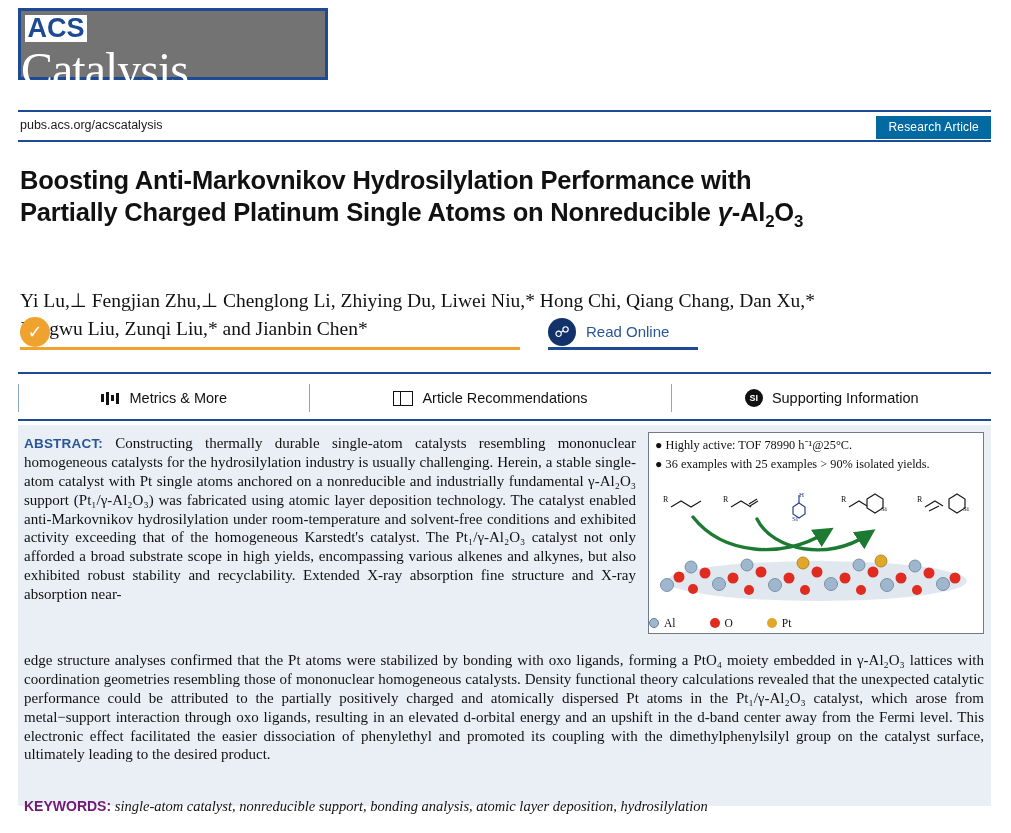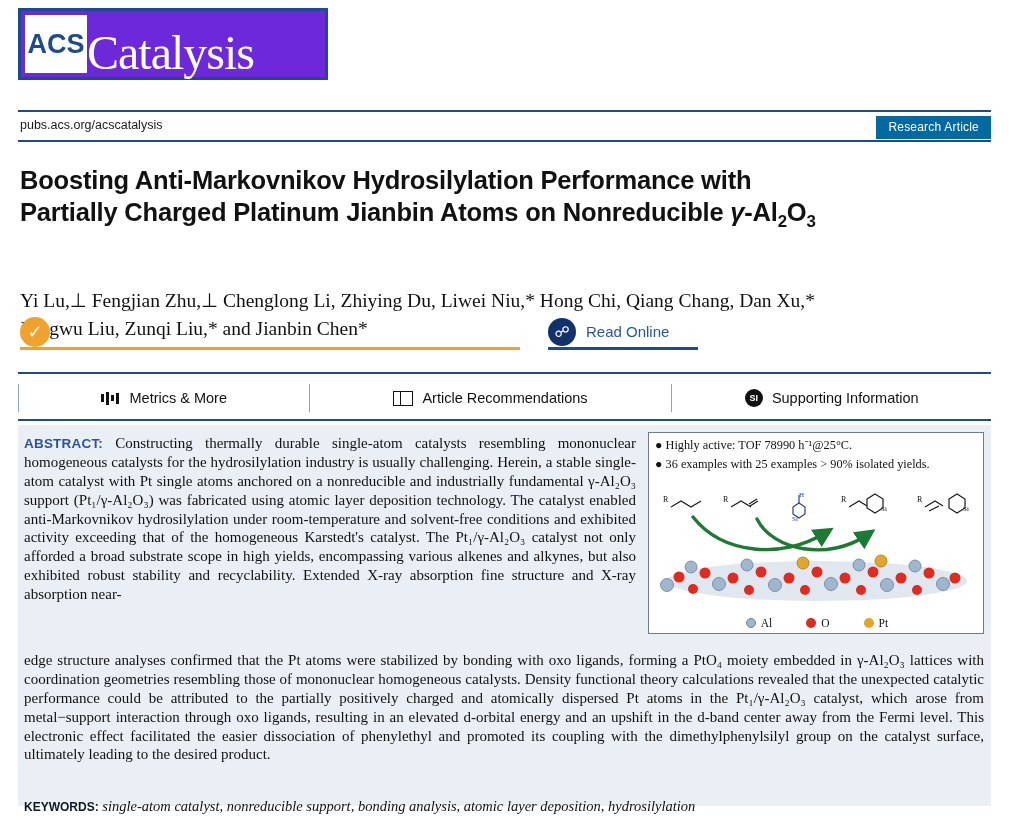--- a/index.html
+++ b/index.html
@@ -11,22 +11,22 @@
     color: #000;
     position: relative;
     overflow: hidden;
   }
 
   
   .masthead {
     position: absolute; left: 18px; top: 8px;
     width: 310px; height: 72px;
     border: 3px solid #1d4a94;
-    background: #6d28d9;
-    display: flex; align-items: stretch;
+    background: #737373;
+    display: flex; align-items: stretch; flex-direction: column;
   }
   .masthead-acs {
     width: 62px; background: #ffffff;
     display: flex; align-items: center; justify-content: center;
     margin: 4px 0 4px 4px;
   }
   .acs-letters {
     font-family: "Liberation Sans", sans-serif;
     font-weight: bold; font-size: 27px; color: #1d4a94;
     letter-spacing: 0px; line-height: 1;
@@ -176,43 +176,43 @@
   .abstract-wide {
     position: absolute; left: 24px; top: 651px; width: 960px;
     font-family: "Liberation Serif", serif;
     font-size: 15px; line-height: 1.26; text-align: justify; color: #111;
   }
   .keywords {
     position: absolute; left: 24px; top: 798px; width: 960px;
     font-family: "Liberation Serif", serif; font-size: 14.5px; color:#111;
   }
   .keywords .kw-lead {
-    color: #0f172a; font-family: "Liberation Sans", sans-serif;
-    font-weight: bold; font-size: 12px;
+    color: #701a75; font-family: "Liberation Sans", sans-serif;
+    font-weight: bold; font-size: 14px;
   }
   .keywords .kw-list { font-style: italic; }
 
   
   .toc {
     position: absolute; left: 648px; top: 432px; width: 336px; height: 202px;
     background: #ffffff; border: 1px solid #6f7b8c;
     overflow: hidden;
   }
   .toc-bullets {
     position: absolute; left: 6px; top: 4px; width: 326px;
     font-family: "Liberation Serif", serif; font-size: 12.3px; color: #111;
     line-height: 1.35;
   }
   .toc-bullets div { margin-bottom: 2px; }
   .toc-art {
     position: absolute; left: 4px; top: 44px; width: 328px; height: 135px;
   }
   .toc-legend {
     position: absolute; left: 0; bottom: 4px; width: 336px;
-    display: flex; justify-content: center; gap: 34px;
+    display: flex; gap: 34px;
     font-family: "Liberation Serif", serif; font-size: 11.5px; color: #111;
   }
   .toc-legend span.dot {
     display:inline-block; width:10px; height:10px; border-radius:50%;
     margin-right: 5px; vertical-align: -1px;
   }
   .dot-al { background:#9fb6cf; border:1px solid #6b7f95; }
   .dot-o  { background:#e02b20; }
   .dot-pt { background:#e0a72a; }
 </style>
@@ -228,21 +228,21 @@
   </div>
 </div>
 
 <div class="top-rule"></div>
 <div class="journal-url">pubs.acs.org/acscatalysis</div>
 <div class="research-article">Research Article</div>
 <div class="under-rule"></div>
 
 <div class="title">
   <span>Boosting Anti-Markovnikov Hydrosilylation Performance with</span><br>
-  <span>Partially Charged Platinum Jianbin Atoms on Nonreducible </span><em>γ</em><span>-Al</span><sub>2</sub><span>O</span><sub>3</sub>
+  <span>Partially Charged Platinum Single Atoms on Nonreducible </span><em>γ</em><span>-Al</span><sub>2</sub><span>O</span><sub>3</sub>
 </div>
 
 <div class="authors">
   <div>Yi Lu,⊥ Fengjian Zhu,⊥ Chenglong Li, Zhiying Du, Liwei Niu,* Hong Chi, Qiang Chang, Dan Xu,*</div>
   <div>Xingwu Liu, Zunqi Liu,* and Jianbin Chen*</div>
 </div>
 
 <div class="cite-row">
   <div class="cite-box">
     <div class="cite-badge">✓</div>

